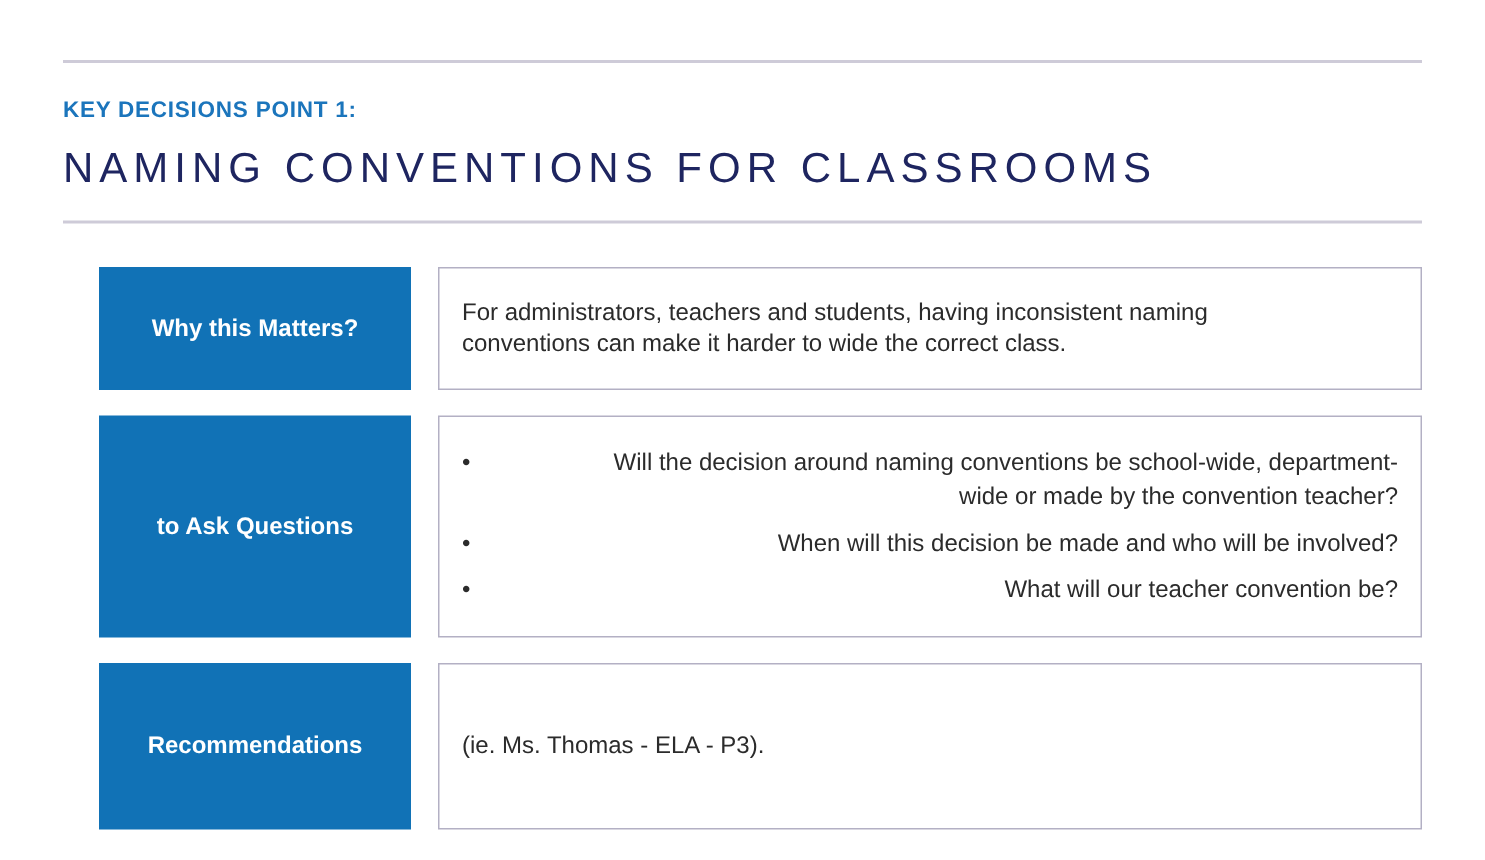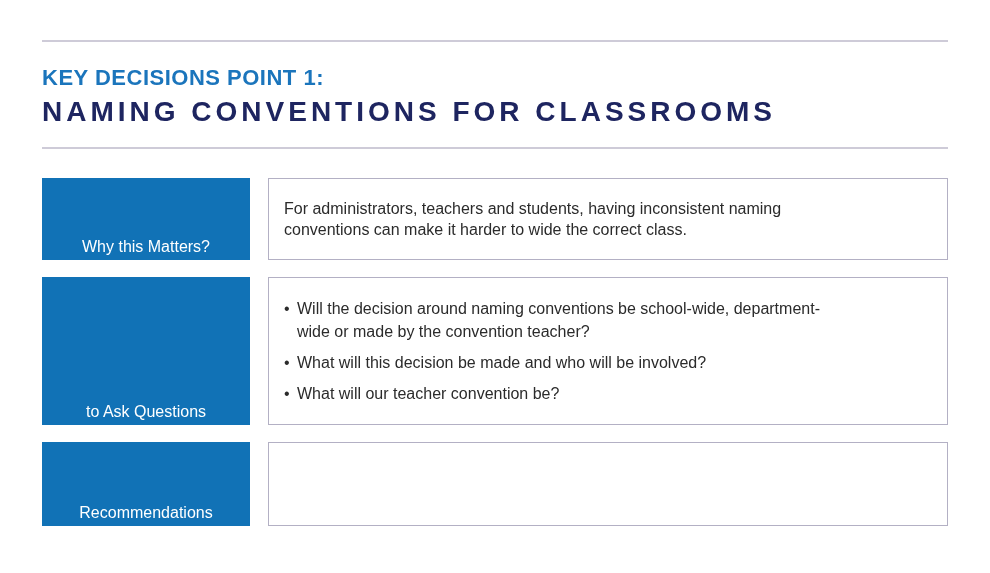--- a/index.html
+++ b/index.html
@@ -18,59 +18,60 @@
     width: 906px;
     height: 2px;
     background: #cecbd8;
   }
   .rule-top { top: 40px; }
   .rule-mid { top: 147px; }
   .kicker {
     position: absolute;
     left: 42px;
     top: 65px;
-    font-size: 22px;
+    font-size: 15px;
     font-weight: 700;
     letter-spacing: 0.5px;
     color: #1b75bc;
   }
   .title {
     position: absolute;
     left: 42px;
     top: 96px;
     margin: 0;
     font-size: 28px;
-    font-weight: 700;
+    font-weight: 400;
     letter-spacing: 4px;
     color: #1e2560;
     white-space: nowrap;
   }
   .row {
     position: absolute;
     left: 42px;
     width: 906px;
     display: flex;
     align-items: stretch;
   }
   .row-1 { top: 178px; height: 82px; }
   .row-2 { top: 277px; height: 148px; }
-  .row-3 { top: 442px; height: 84px; }
+  .row-3 { top: 442px; height: 111px; }
   .row-label {
     flex: 0 0 208px;
     width: 208px;
     background: #1172b6;
     color: #ffffff;
-    font-weight: 400;
+    font-weight: 700;
     font-size: 16px;
     line-height: 27px;
     display: flex;
     flex-direction: column;
-    justify-content: flex-end;
+    justify-content: center;
     align-items: center;
     text-align: center;
+    margin-left: 24px;
   }
   .row-body {
     flex: 1;
     margin-left: 18px;
     border: 1px solid #b3b0c4;
     background: #ffffff;
     display: flex;
     flex-direction: column;
     justify-content: center;
     padding: 0 15px;
@@ -82,21 +83,21 @@
   .bullet-item {
     display: flex;
     margin: 4px 0;
     line-height: 23px;
   }
   .bullet-marker {
     flex: 0 0 13px;
     width: 13px;
   }
   .bullet-lines { flex: 1; }
-  .bline { display: block; }
+  .bline { display: block; text-align: right; }
 </style>
 </head>
 <body>
 
 <div class="page">
 
   <div class="rule rule-top"></div>
 
   <div class="kicker">KEY DECISIONS POINT 1:</div>
 
@@ -122,33 +123,34 @@
       <div class="bullet-item">
         <span class="bullet-marker">•</span>
         <span class="bullet-lines">
           <span class="bline">Will the decision around naming conventions be school-wide, department-</span>
           <span class="bline">wide or made by the convention teacher?</span>
         </span>
       </div>
       <div class="bullet-item">
         <span class="bullet-marker">•</span>
         <span class="bullet-lines">
-          <span class="bline">What will this decision be made and who will be involved?</span>
+          <span class="bline">When will this decision be made and who will be involved?</span>
         </span>
       </div>
       <div class="bullet-item">
         <span class="bullet-marker">•</span>
         <span class="bullet-lines">
           <span class="bline">What will our teacher convention be?</span>
         </span>
       </div>
     </div>
   </div>
 
   <div class="row row-3">
     <div class="row-label">
       <span>Recommendations</span>
     </div>
     <div class="row-body">
+      <div class="body-line">(ie. Ms. Thomas - ELA - P3).</div>
     </div>
   </div>
 
 </div>
 
 </body></html>

